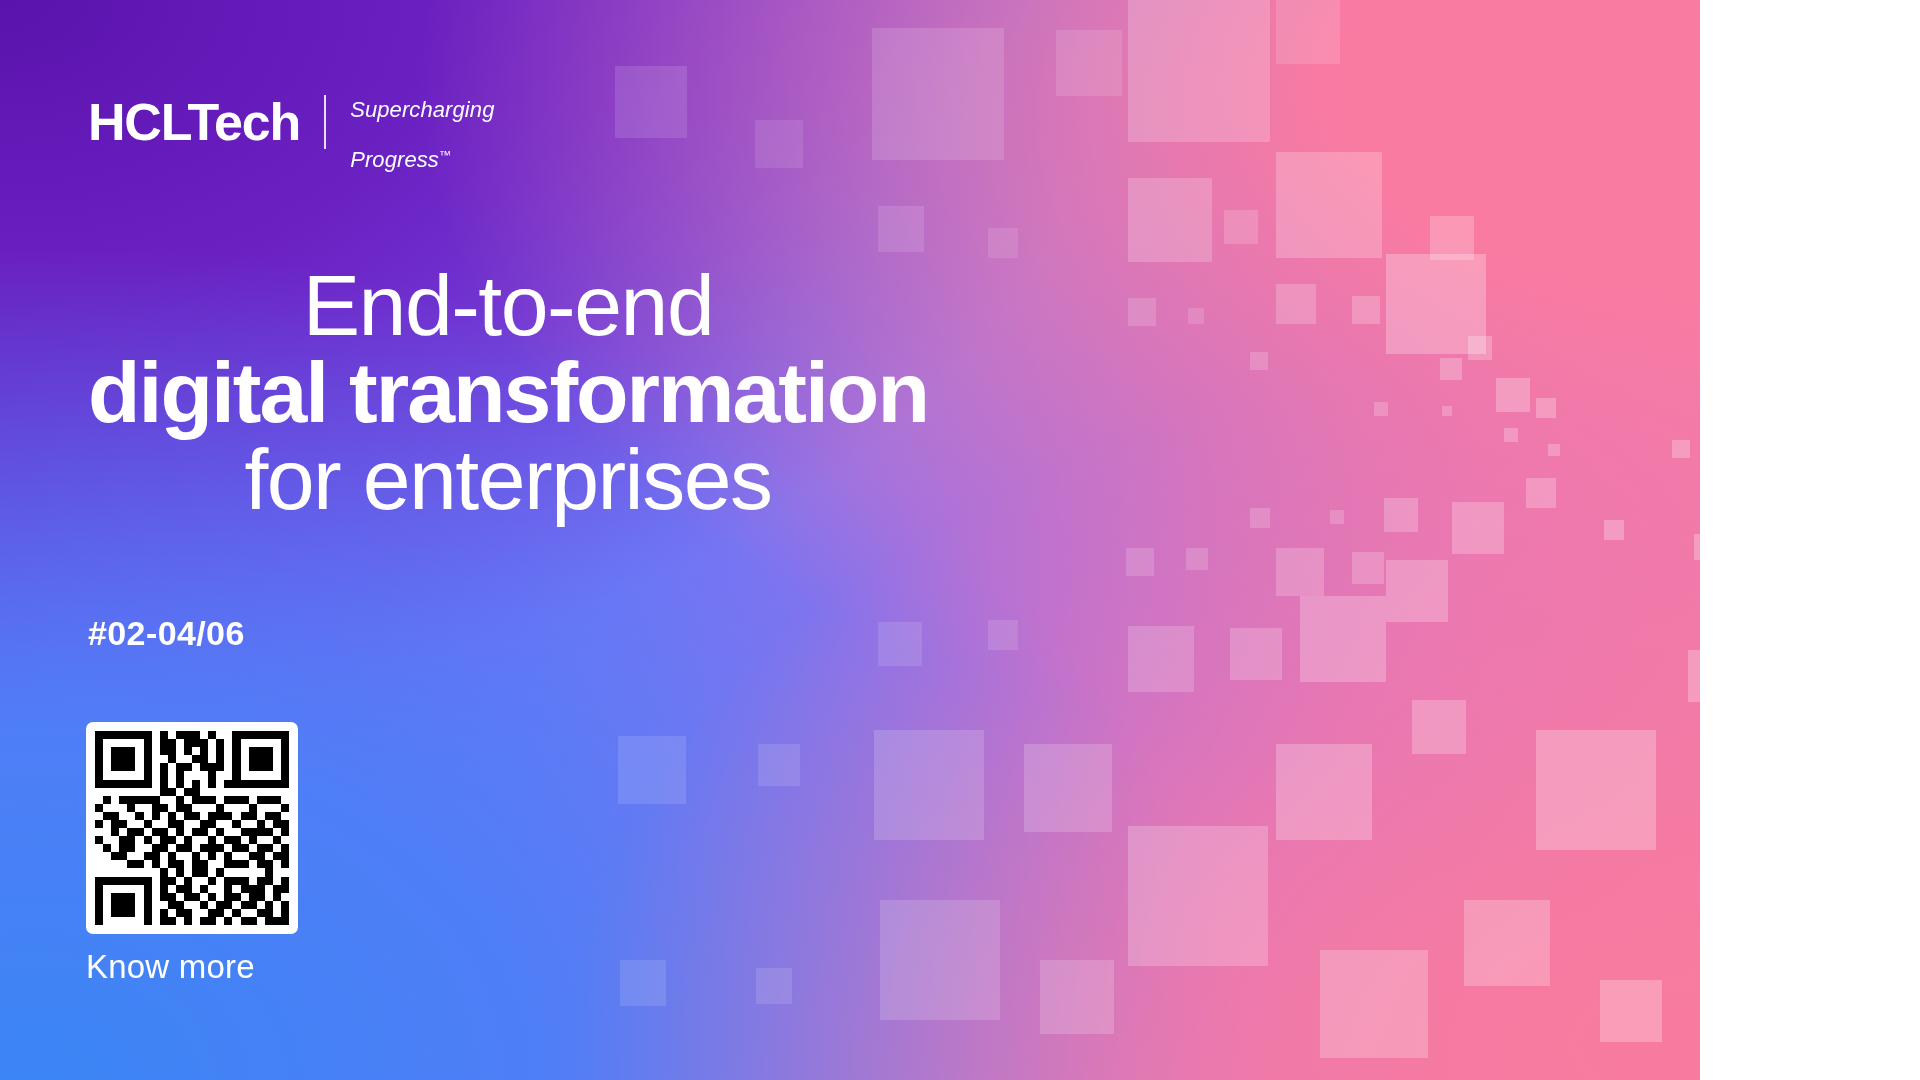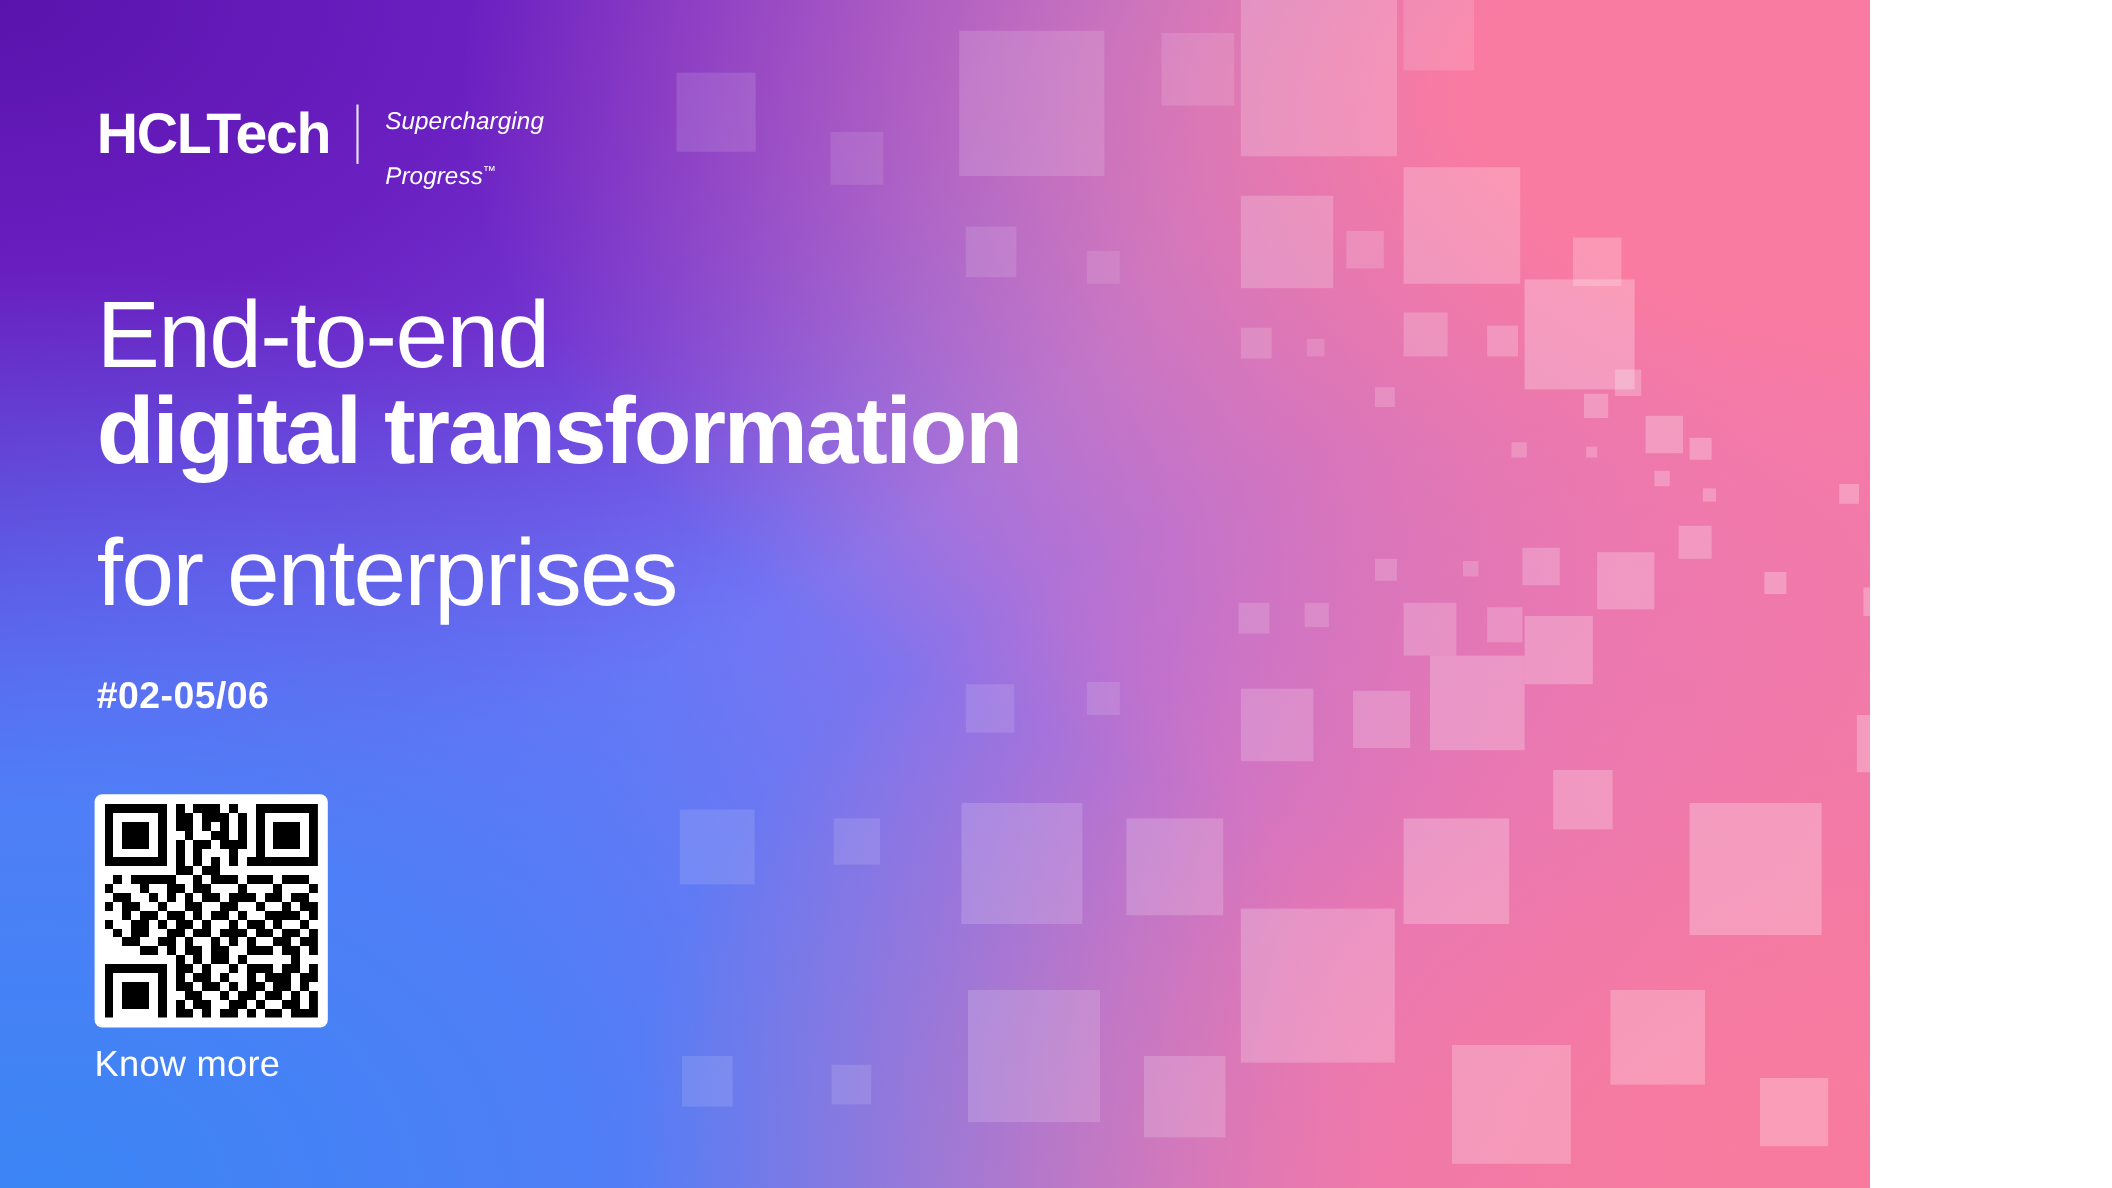--- a/index.html
+++ b/index.html
@@ -33,28 +33,28 @@
     font-family:"Liberation Sans", sans-serif;
   }
   #logo-divider { width:2px; height:54px; background:rgba(255,255,255,0.85); }
   #logo-tagline {
     font-size:22px; color:#ffffff; line-height:1.14;
     letter-spacing:0.1px; white-space:pre-line;font-style:italic;
   }
   #logo-tagline sup { font-size:12px; vertical-align:super; }
 
   
-  #headline { position:absolute; left:88px; top:262px; color:#ffffff; }
+  #headline { position:absolute; left:88px; top:262px; color:#ffffff;text-align:center; }
   #headline .line {
     font-size:86px; line-height:1.01; letter-spacing:-1.5px;
     white-space:nowrap;
   }
   #headline .l1 { font-weight:300; }
   #headline .l2 { font-weight:bold; letter-spacing:-2px; }
-  #headline .l3 { font-weight:300;margin-top:42px; }
+  #headline .l3 { font-weight:300; }
 
   
   #booth-number {
     position:absolute; left:88px; top:614px;
     font-size:34px; font-weight:bold; color:#ffffff;
     letter-spacing:0.4px;
   }
 
   
   #qr-block { position:absolute; left:86px; top:722px; }
@@ -158,21 +158,21 @@
       <span>Progress</span><sup>™</sup>
     </div>
   </div>
 
   <div id="headline">
     <div class="line l1">End-to-end</div>
     <div class="line l2">digital transformation</div>
     <div class="line l3">for enterprises</div>
   </div>
 
-  <div id="booth-number">#02-05/06</div>
+  <div id="booth-number">#02-04/06</div>
 
   <div id="qr-block">
     <div id="qr-code">
       <svg id="qr-canvas" viewBox="0 0 24 24" shape-rendering="crispEdges">
           <path d="M0 0h1v1h-1zM1 0h1v1h-1zM2 0h1v1h-1zM3 0h1v1h-1zM4 0h1v1h-1zM5 0h1v1h-1zM6 0h1v1h-1zM8 0h1v1h-1zM10 0h1v1h-1zM11 0h1v1h-1zM12 0h1v1h-1zM14 0h1v1h-1zM17 0h1v1h-1zM18 0h1v1h-1zM19 0h1v1h-1zM20 0h1v1h-1zM21 0h1v1h-1zM22 0h1v1h-1zM23 0h1v1h-1zM0 1h1v1h-1zM6 1h1v1h-1zM8 1h1v1h-1zM9 1h1v1h-1zM11 1h1v1h-1zM12 1h1v1h-1zM13 1h1v1h-1zM15 1h1v1h-1zM17 1h1v1h-1zM23 1h1v1h-1zM0 2h1v1h-1zM2 2h1v1h-1zM3 2h1v1h-1zM4 2h1v1h-1zM6 2h1v1h-1zM8 2h1v1h-1zM9 2h1v1h-1zM11 2h1v1h-1zM13 2h1v1h-1zM15 2h1v1h-1zM17 2h1v1h-1zM19 2h1v1h-1zM20 2h1v1h-1zM21 2h1v1h-1zM23 2h1v1h-1zM0 3h1v1h-1zM2 3h1v1h-1zM3 3h1v1h-1zM4 3h1v1h-1zM6 3h1v1h-1zM9 3h1v1h-1zM12 3h1v1h-1zM13 3h1v1h-1zM15 3h1v1h-1zM17 3h1v1h-1zM19 3h1v1h-1zM20 3h1v1h-1zM21 3h1v1h-1zM23 3h1v1h-1zM0 4h1v1h-1zM2 4h1v1h-1zM3 4h1v1h-1zM4 4h1v1h-1zM6 4h1v1h-1zM8 4h1v1h-1zM10 4h1v1h-1zM11 4h1v1h-1zM13 4h1v1h-1zM14 4h1v1h-1zM15 4h1v1h-1zM17 4h1v1h-1zM19 4h1v1h-1zM20 4h1v1h-1zM21 4h1v1h-1zM23 4h1v1h-1zM0 5h1v1h-1zM6 5h1v1h-1zM8 5h1v1h-1zM10 5h1v1h-1zM14 5h1v1h-1zM17 5h1v1h-1zM23 5h1v1h-1zM0 6h1v1h-1zM1 6h1v1h-1zM2 6h1v1h-1zM3 6h1v1h-1zM4 6h1v1h-1zM5 6h1v1h-1zM6 6h1v1h-1zM8 6h1v1h-1zM10 6h1v1h-1zM12 6h1v1h-1zM14 6h1v1h-1zM16 6h1v1h-1zM17 6h1v1h-1zM18 6h1v1h-1zM19 6h1v1h-1zM20 6h1v1h-1zM21 6h1v1h-1zM22 6h1v1h-1zM23 6h1v1h-1zM8 7h1v1h-1zM9 7h1v1h-1zM11 7h1v1h-1zM12 7h1v1h-1zM1 8h1v1h-1zM3 8h1v1h-1zM4 8h1v1h-1zM5 8h1v1h-1zM6 8h1v1h-1zM7 8h1v1h-1zM10 8h1v1h-1zM12 8h1v1h-1zM13 8h1v1h-1zM14 8h1v1h-1zM16 8h1v1h-1zM17 8h1v1h-1zM18 8h1v1h-1zM20 8h1v1h-1zM21 8h1v1h-1zM22 8h1v1h-1zM0 9h1v1h-1zM4 9h1v1h-1zM7 9h1v1h-1zM8 9h1v1h-1zM10 9h1v1h-1zM11 9h1v1h-1zM15 9h1v1h-1zM19 9h1v1h-1zM23 9h1v1h-1zM1 10h1v1h-1zM2 10h1v1h-1zM5 10h1v1h-1zM7 10h1v1h-1zM9 10h1v1h-1zM11 10h1v1h-1zM12 10h1v1h-1zM14 10h1v1h-1zM15 10h1v1h-1zM16 10h1v1h-1zM18 10h1v1h-1zM19 10h1v1h-1zM21 10h1v1h-1zM22 10h1v1h-1zM0 11h1v1h-1zM2 11h1v1h-1zM3 11h1v1h-1zM6 11h1v1h-1zM9 11h1v1h-1zM10 11h1v1h-1zM13 11h1v1h-1zM14 11h1v1h-1zM17 11h1v1h-1zM20 11h1v1h-1zM22 11h1v1h-1zM23 11h1v1h-1zM2 12h1v1h-1zM4 12h1v1h-1zM5 12h1v1h-1zM7 12h1v1h-1zM8 12h1v1h-1zM10 12h1v1h-1zM12 12h1v1h-1zM13 12h1v1h-1zM15 12h1v1h-1zM18 12h1v1h-1zM19 12h1v1h-1zM20 12h1v1h-1zM21 12h1v1h-1zM23 12h1v1h-1zM0 13h1v1h-1zM3 13h1v1h-1zM4 13h1v1h-1zM6 13h1v1h-1zM8 13h1v1h-1zM9 13h1v1h-1zM11 13h1v1h-1zM14 13h1v1h-1zM16 13h1v1h-1zM17 13h1v1h-1zM19 13h1v1h-1zM22 13h1v1h-1zM1 14h1v1h-1zM3 14h1v1h-1zM4 14h1v1h-1zM7 14h1v1h-1zM8 14h1v1h-1zM10 14h1v1h-1zM11 14h1v1h-1zM13 14h1v1h-1zM14 14h1v1h-1zM15 14h1v1h-1zM17 14h1v1h-1zM18 14h1v1h-1zM20 14h1v1h-1zM21 14h1v1h-1zM23 14h1v1h-1zM2 15h1v1h-1zM3 15h1v1h-1zM6 15h1v1h-1zM7 15h1v1h-1zM9 15h1v1h-1zM12 15h1v1h-1zM14 15h1v1h-1zM16 15h1v1h-1zM19 15h1v1h-1zM20 15h1v1h-1zM22 15h1v1h-1zM23 15h1v1h-1zM4 16h1v1h-1zM5 16h1v1h-1zM7 16h1v1h-1zM9 16h1v1h-1zM10 16h1v1h-1zM12 16h1v1h-1zM13 16h1v1h-1zM16 16h1v1h-1zM17 16h1v1h-1zM18 16h1v1h-1zM20 16h1v1h-1zM21 16h1v1h-1zM23 16h1v1h-1zM8 17h1v1h-1zM10 17h1v1h-1zM12 17h1v1h-1zM13 17h1v1h-1zM15 17h1v1h-1zM21 17h1v1h-1zM0 18h1v1h-1zM1 18h1v1h-1zM2 18h1v1h-1zM3 18h1v1h-1zM4 18h1v1h-1zM5 18h1v1h-1zM6 18h1v1h-1zM8 18h1v1h-1zM9 18h1v1h-1zM11 18h1v1h-1zM14 18h1v1h-1zM16 18h1v1h-1zM17 18h1v1h-1zM18 18h1v1h-1zM20 18h1v1h-1zM21 18h1v1h-1zM23 18h1v1h-1zM0 19h1v1h-1zM6 19h1v1h-1zM8 19h1v1h-1zM10 19h1v1h-1zM11 19h1v1h-1zM13 19h1v1h-1zM16 19h1v1h-1zM18 19h1v1h-1zM19 19h1v1h-1zM20 19h1v1h-1zM22 19h1v1h-1zM23 19h1v1h-1zM0 20h1v1h-1zM2 20h1v1h-1zM3 20h1v1h-1zM4 20h1v1h-1zM6 20h1v1h-1zM8 20h1v1h-1zM9 20h1v1h-1zM11 20h1v1h-1zM12 20h1v1h-1zM14 20h1v1h-1zM16 20h1v1h-1zM17 20h1v1h-1zM19 20h1v1h-1zM20 20h1v1h-1zM22 20h1v1h-1zM0 21h1v1h-1zM2 21h1v1h-1zM3 21h1v1h-1zM4 21h1v1h-1zM6 21h1v1h-1zM9 21h1v1h-1zM10 21h1v1h-1zM13 21h1v1h-1zM15 21h1v1h-1zM16 21h1v1h-1zM18 21h1v1h-1zM19 21h1v1h-1zM21 21h1v1h-1zM23 21h1v1h-1zM0 22h1v1h-1zM2 22h1v1h-1zM3 22h1v1h-1zM4 22h1v1h-1zM6 22h1v1h-1zM8 22h1v1h-1zM10 22h1v1h-1zM11 22h1v1h-1zM14 22h1v1h-1zM15 22h1v1h-1zM17 22h1v1h-1zM20 22h1v1h-1zM21 22h1v1h-1zM23 22h1v1h-1zM0 23h1v1h-1zM6 23h1v1h-1zM8 23h1v1h-1zM9 23h1v1h-1zM11 23h1v1h-1zM13 23h1v1h-1zM14 23h1v1h-1zM16 23h1v1h-1zM18 23h1v1h-1zM19 23h1v1h-1zM21 23h1v1h-1zM22 23h1v1h-1zM23 23h1v1h-1zM0 24h1v1h-1zM1 24h1v1h-1zM2 24h1v1h-1zM3 24h1v1h-1zM4 24h1v1h-1zM5 24h1v1h-1zM6 24h1v1h-1zM8 24h1v1h-1zM10 24h1v1h-1zM12 24h1v1h-1zM13 24h1v1h-1zM15 24h1v1h-1zM17 24h1v1h-1zM18 24h1v1h-1zM20 24h1v1h-1zM22 24h1v1h-1zM23 24h1v1h-1z" fill="#000000"></path>
         </svg>
     </div>
     <div id="qr-caption">Know more</div>
   </div>
 

